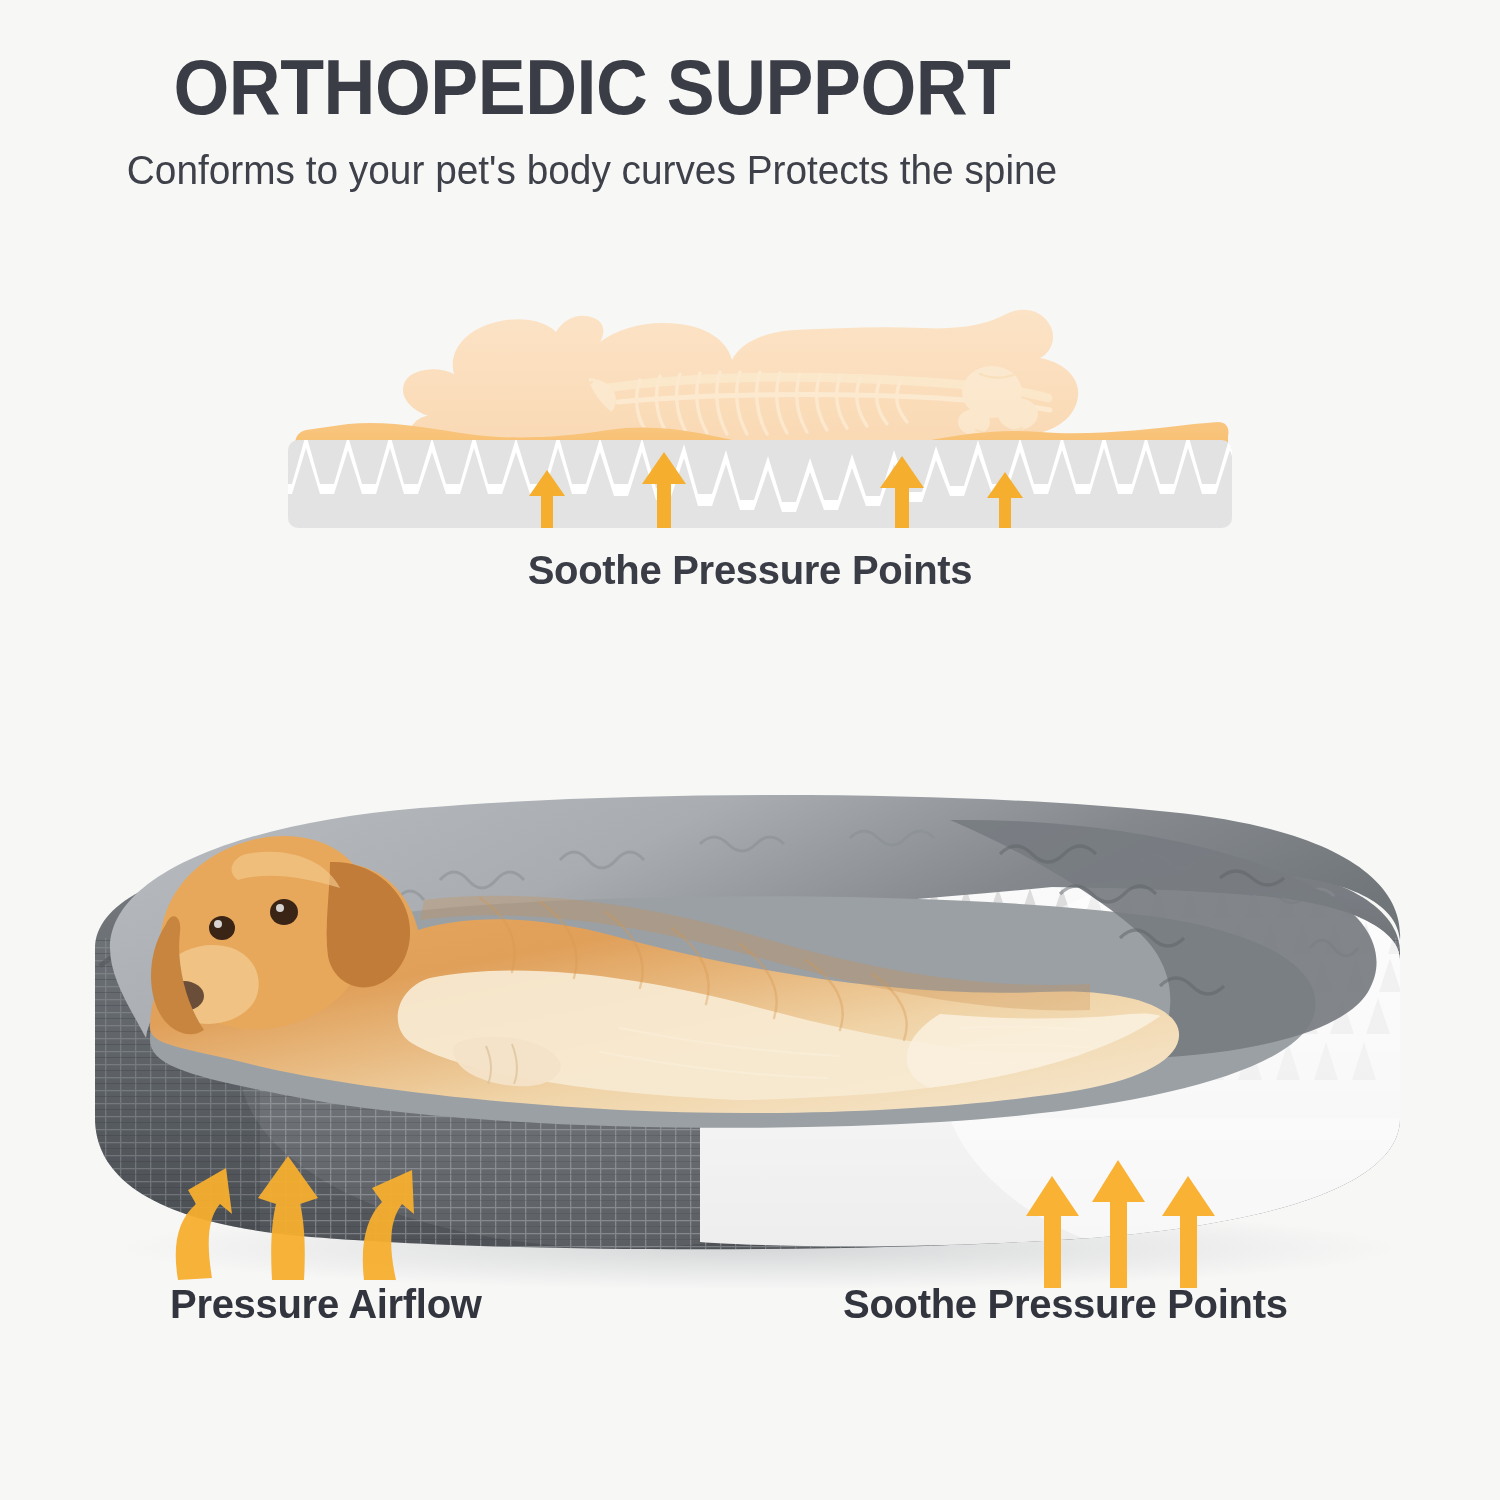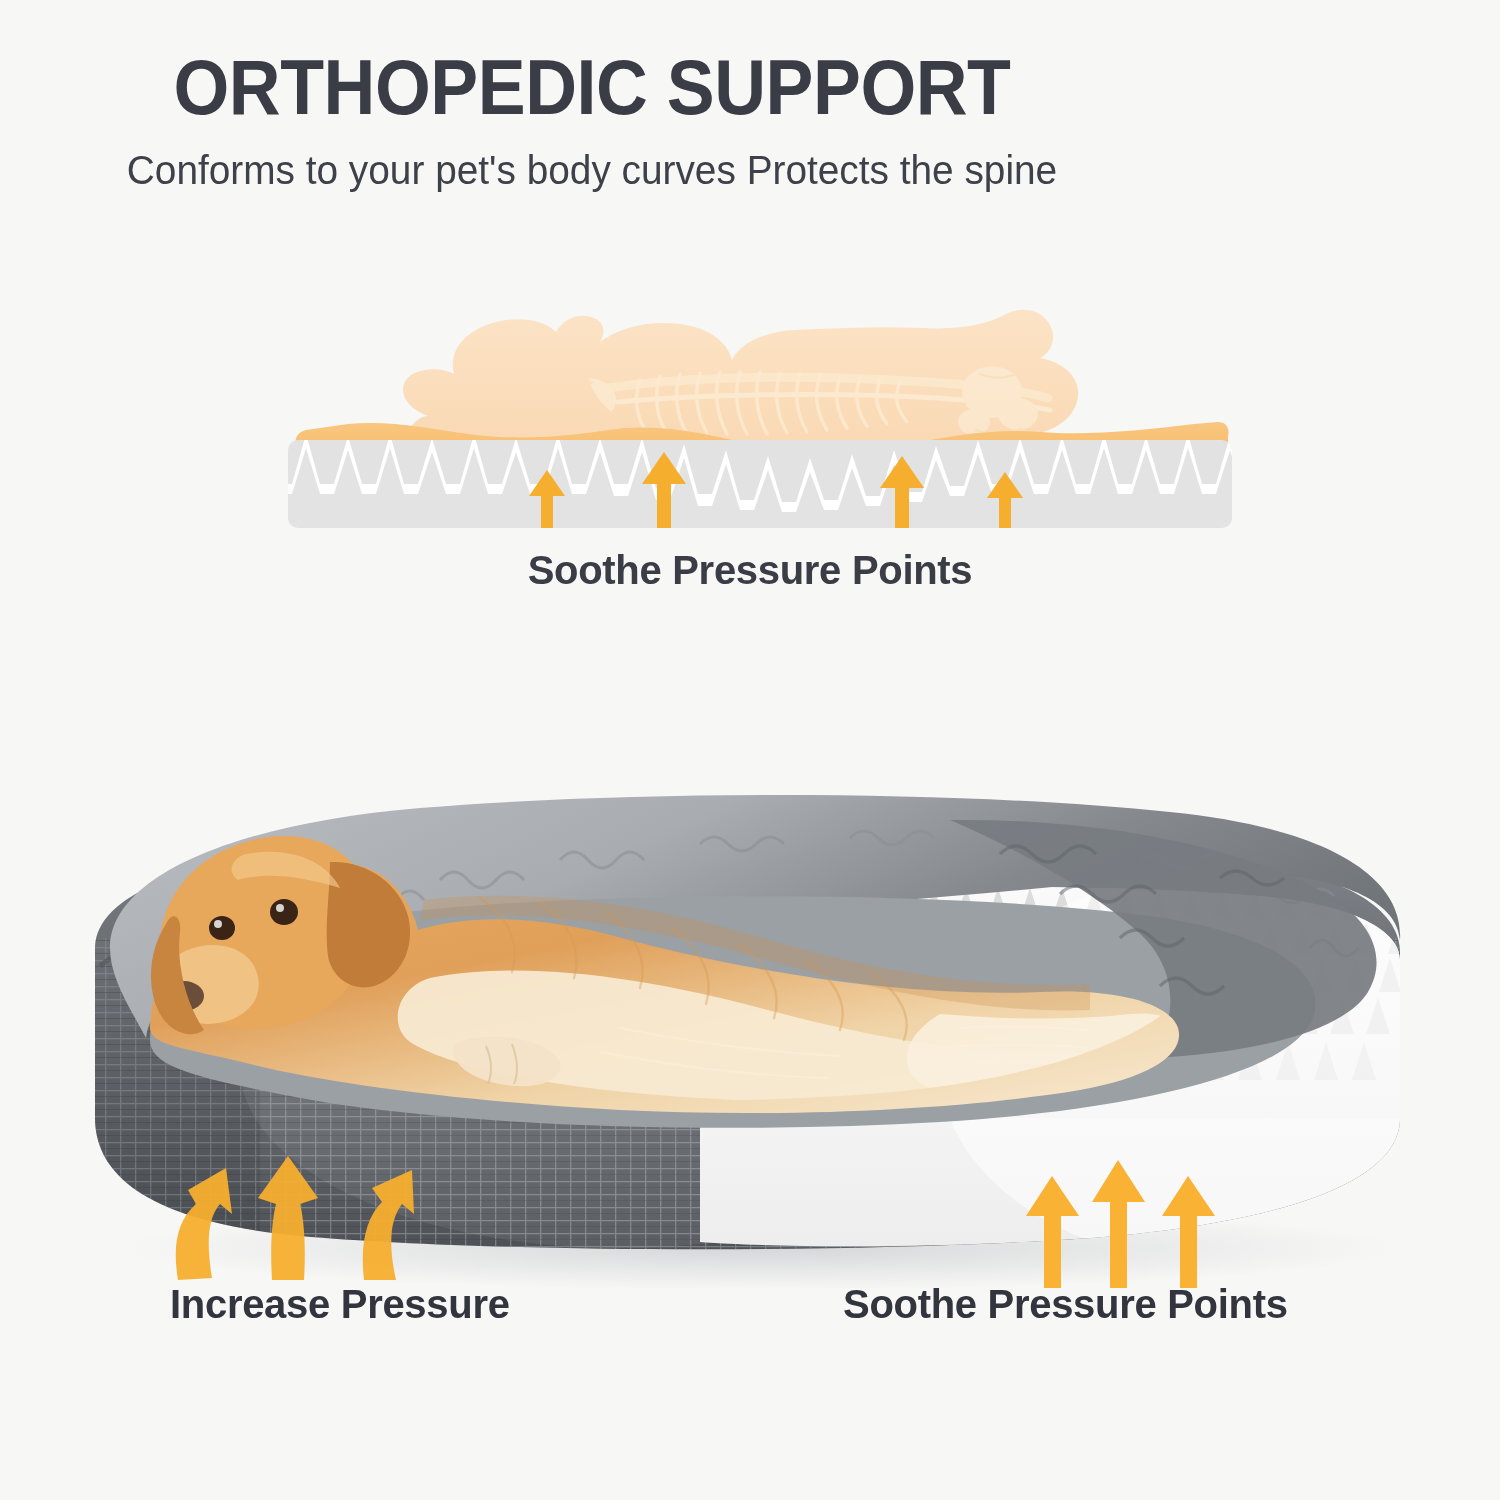--- a/index.html
+++ b/index.html
@@ -617,17 +617,17 @@
         </g>
         <g>
           <rect x="1180" y="562" width="17" height="78"></rect>
           <polygon points="1188,528 1162,568 1215,568"></polygon>
         </g>
       </g>
     </svg>
   </div>
 
   <div class="bottom-labels">
-    <div class="lbl lbl-left">Increase Pressure</div>
+    <div class="lbl lbl-left">Pressure Airflow</div>
     <div class="lbl lbl-right">Soothe Pressure Points</div>
   </div>
 
 </div>
 
 </body></html>

